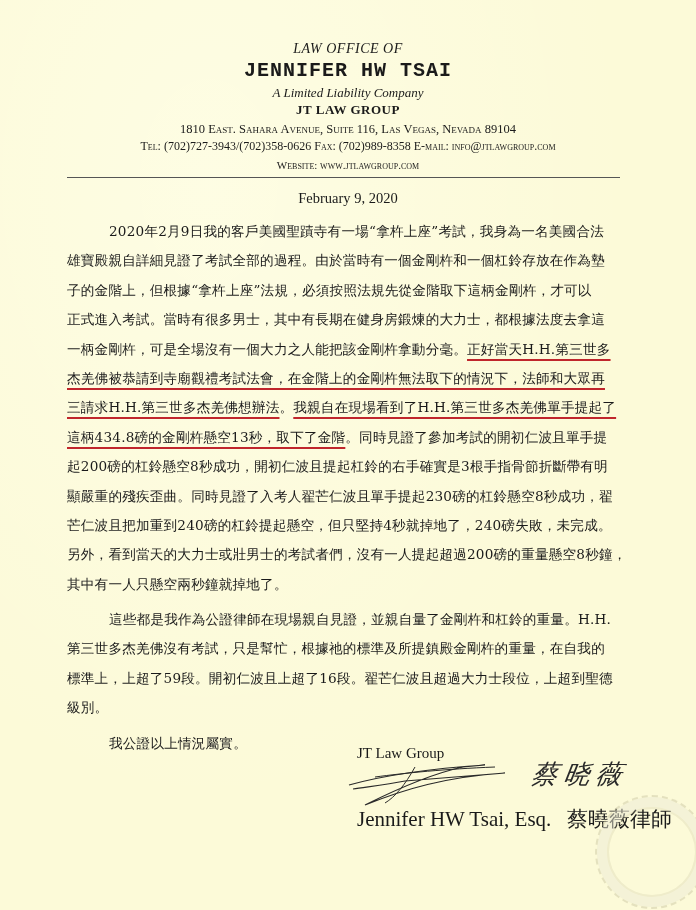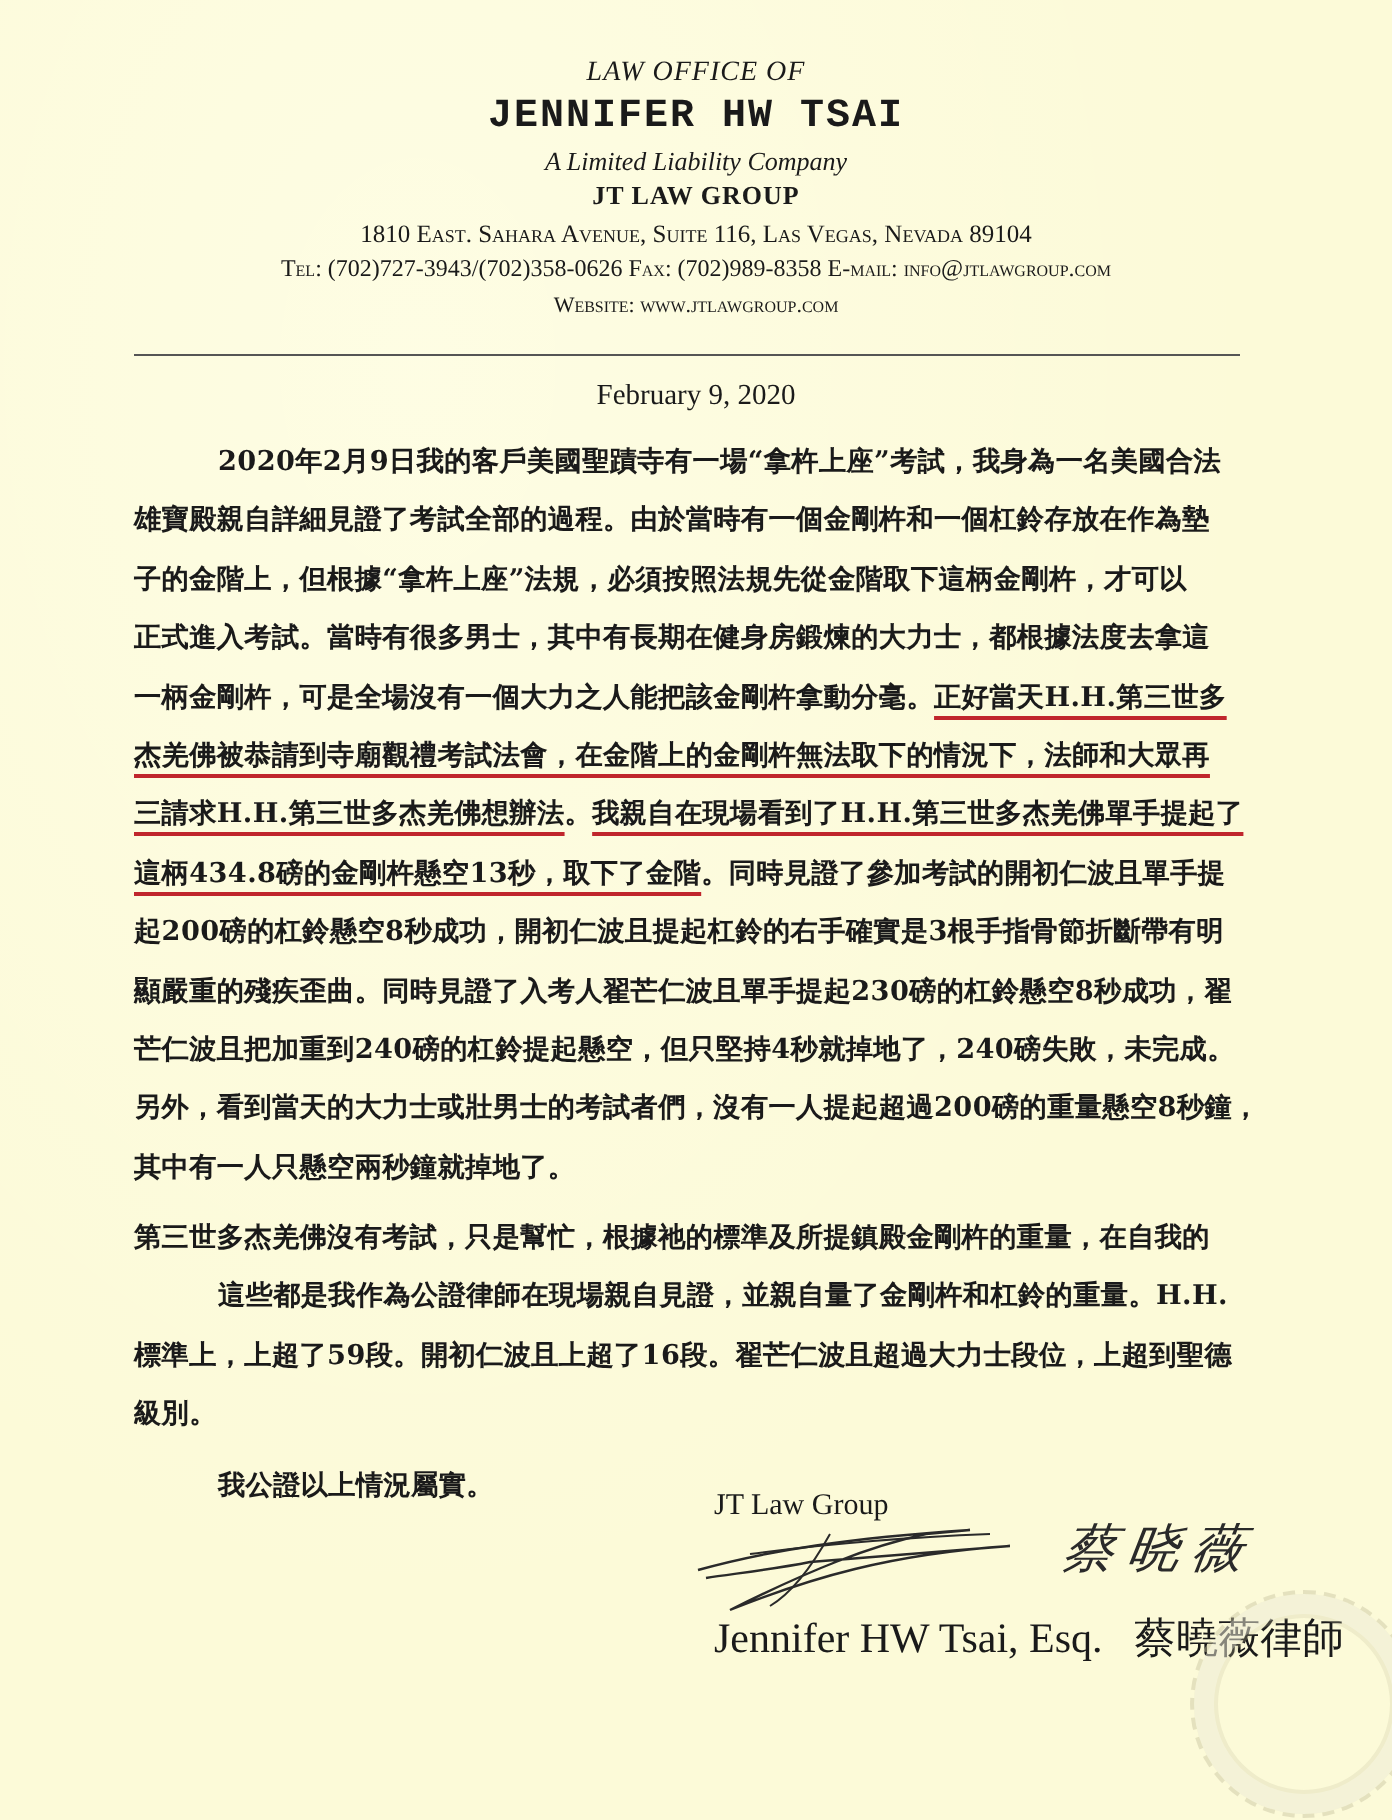--- a/index.html
+++ b/index.html
@@ -9,40 +9,40 @@
       position: relative;
       color: #1a1a1a;
       font-family: "Liberation Serif", "DejaVu Serif", serif;
     }
     .paper {
       position: absolute; inset: 0;
       background:
         radial-gradient(ellipse at 30% 20%, rgba(255,255,235,0.6), rgba(0,0,0,0) 60%),
         #fcfad8;
     }
-    .letterhead { position: absolute; left: 0; right: 0; top: 28px; text-align: center; }
+    .letterhead { position: absolute; left: 0; right: 0; top: 40px; text-align: center; }
     .lh-office { font-style: italic; font-size: 14px; letter-spacing: 0.5px; line-height: 17px; }
     .lh-name { font-weight: bold; font-size: 20px; letter-spacing: 1px; line-height: 26px; margin-top: 1px; font-family: Liberation Mono, monospace; }
     .lh-llc { font-style: italic; font-size: 13px; line-height: 17px; }
     .lh-group { font-weight: bold; font-size: 13px; letter-spacing: 0.5px; line-height: 18px; }
     .lh-addr { font-size: 12.5px; font-variant: small-caps; line-height: 17px; margin-top: 2px; }
     .lh-contact { font-size: 12px; font-variant: small-caps; line-height: 16px; }
     .lh-web { font-size: 11px; font-variant: small-caps; line-height: 16px; margin-top: 3px; }
     .rule {
       position: absolute; left: 67px; width: 553px; top: 177px;
       border-top: 1.5px solid #555; height: 0;
     }
     .date {
       position: absolute; left: 0; right: 0; top: 190px; text-align: center;
       font-size: 14.5px;
     }
     .body {
       position: absolute; left: 67px; width: 560px; top: 217px;
       font-family: "DejaVu Serif", "Liberation Serif", serif;
-      font-size: 13.6px; line-height: 29.4px; letter-spacing: 0.2px; font-weight: bold;
+      font-size: 13.6px; line-height: 29.4px; letter-spacing: 0.2px;
     }
     .line { white-space: nowrap; height: 29.4px; position: relative; }
     .indent { padding-left: 42px; }
     .u { text-decoration: underline; text-decoration-color: #c0262c; text-decoration-thickness: 2px; text-underline-offset: 5px; }
     .para-gap { height: 6px; }
     .sig-block { position: absolute; left: 357px; top: 745px; width: 320px; height: 90px; }
     .sig-firm { position: absolute; left: 0; top: 0; font-size: 15px; }
     .sig-name { position: absolute; left: 0; top: 60px; font-size: 21px; white-space: nowrap; }
     .sig-svg { position: absolute; left: -12px; top: 10px; }
     .sig-cn {
@@ -95,22 +95,22 @@
       <span class="u">這柄434.8磅的金剛杵懸空13秒，取下了金階</span><span>。同時見證了參加考試的開初仁波且單手提</span>
     </div>
     <div class="line">起200磅的杠鈴懸空8秒成功，開初仁波且提起杠鈴的右手確實是3根手指骨節折斷帶有明</div>
     <div class="line">顯嚴重的殘疾歪曲。同時見證了入考人翟芒仁波且單手提起230磅的杠鈴懸空8秒成功，翟</div>
     <div class="line">芒仁波且把加重到240磅的杠鈴提起懸空，但只堅持4秒就掉地了，240磅失敗，未完成。</div>
     <div class="line">另外，看到當天的大力士或壯男士的考試者們，沒有一人提起超過200磅的重量懸空8秒鐘，</div>
     <div class="line">其中有一人只懸空兩秒鐘就掉地了。</div>
   </div>
   <div class="para-gap"></div>
   <div>
+    <div class="line indent">這些都是我作為公證律師在現場親自見證，並親自量了金剛杵和杠鈴的重量。H.H.</div>
     <div class="line">第三世多杰羌佛沒有考試，只是幫忙，根據祂的標準及所提鎮殿金剛杵的重量，在自我的</div>
-    <div class="line indent">這些都是我作為公證律師在現場親自見證，並親自量了金剛杵和杠鈴的重量。H.H.</div>
     <div class="line">標準上，上超了59段。開初仁波且上超了16段。翟芒仁波且超過大力士段位，上超到聖德</div>
     <div class="line">級別。</div>
   </div>
   <div class="para-gap"></div>
   <div>
     <div class="line indent">我公證以上情況屬實。</div>
   </div>
 </div>
 
 <div class="sig-block">

